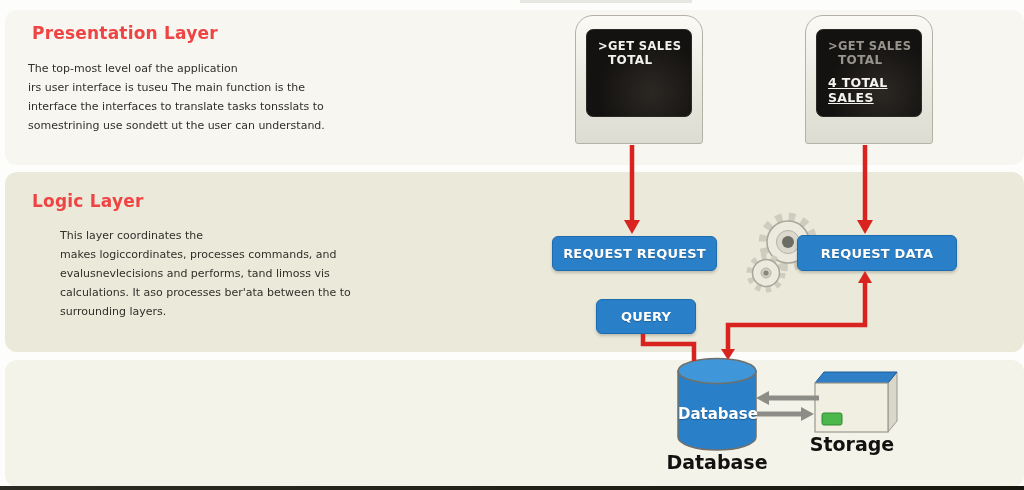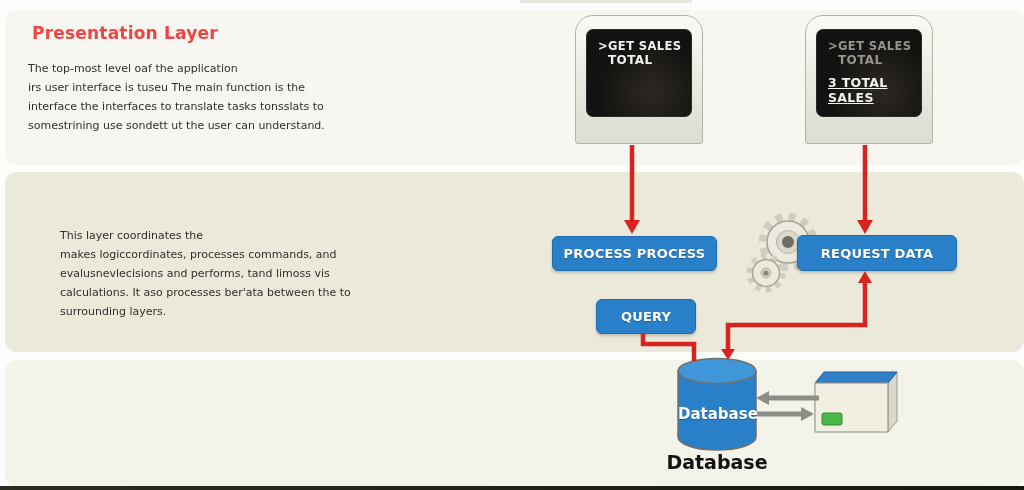--- a/index.html
+++ b/index.html
@@ -49,20 +49,21 @@
   <div class="band" id="band-presentation"></div>
   <div class="band" id="band-logic"></div>
   <div class="band" id="band-data"></div>
 
   <div class="layer-title" style="top:23px;">Presentation Layer</div>
   <div class="layer-body" style="top:59px;">The top-most level oaf the application
 irs user interface is tuseu The main function is the
 interface the interfaces to translate tasks tonsslats to
 somestrining use sondett ut the user can understand.</div>
 
+  <div class="layer-title" style="top:191px;">Logic Layer</div>
   <div class="layer-body" style="top:226px;margin-left:32px;">This layer coordinates the
 makes logiccordinates, processes commands,  and
 evalusnevlecisions and performs, tand limoss vis
 calculations.  It aso processes ber'ata between the to
 surrounding layers.</div>
 
   <svg class="svg-layer" viewBox="0 0 1024 490">
 
     <g>
       <circle cx="788" cy="242" r="25" fill="none" stroke="#cfcdbf" stroke-width="8.5" stroke-dasharray="6.5 6.59"></circle>
@@ -99,25 +100,25 @@
     <div class="screen">
       <div class="screen-line1">&gt;GET SALES</div>
       <div class="screen-line2">TOTAL</div>
     </div>
   </div>
 
   <div class="terminal" style="left:805px;top:15px;">
     <div class="screen dim">
       <div class="screen-line1">&gt;GET SALES</div>
       <div class="screen-line2">TOTAL</div>
-      <div class="screen-result">3 TOTAL SALES</div>
+      <div class="screen-result">4 TOTAL SALES</div>
     </div>
   </div>
 
-  <div class="node-btn" id="node-process">PROCESS PROCESS</div>
+  <div class="node-btn" id="node-process">REQUEST REQUEST</div>
   <div class="node-btn" id="node-aggregate">REQUEST DATA</div>
   <div class="node-btn" id="node-query">QUERY</div>
 
   <svg class="svg-layer" viewBox="0 0 1024 490">
     <g stroke="#d9231f" fill="#d9231f">
 
       <g>
         <line x1="632" y1="145" x2="632" y2="221" stroke-width="4.5"></line>
         <polygon points="624,220 640,220 632,234" stroke="none"></polygon>
       </g>
@@ -134,16 +135,17 @@
       <g>
         <polyline points="728,350 728,325 865,325 865,282" fill="none" stroke-width="4.5"></polyline>
         <polygon points="721,349 735,349 728,360" stroke="none"></polygon>
         <polygon points="858,283 872,283 865,271" stroke="none"></polygon>
       </g>
     </g>
   </svg>
 
   <div class="cyl-label">Database</div>
   <div class="caption" id="caption-database">Database</div>
+  <div class="caption" id="caption-storage">Storage</div>
 
   <div id="top-artifact"></div>
   <div id="bottom-bar"></div>
 </div>
 
 </body></html>

